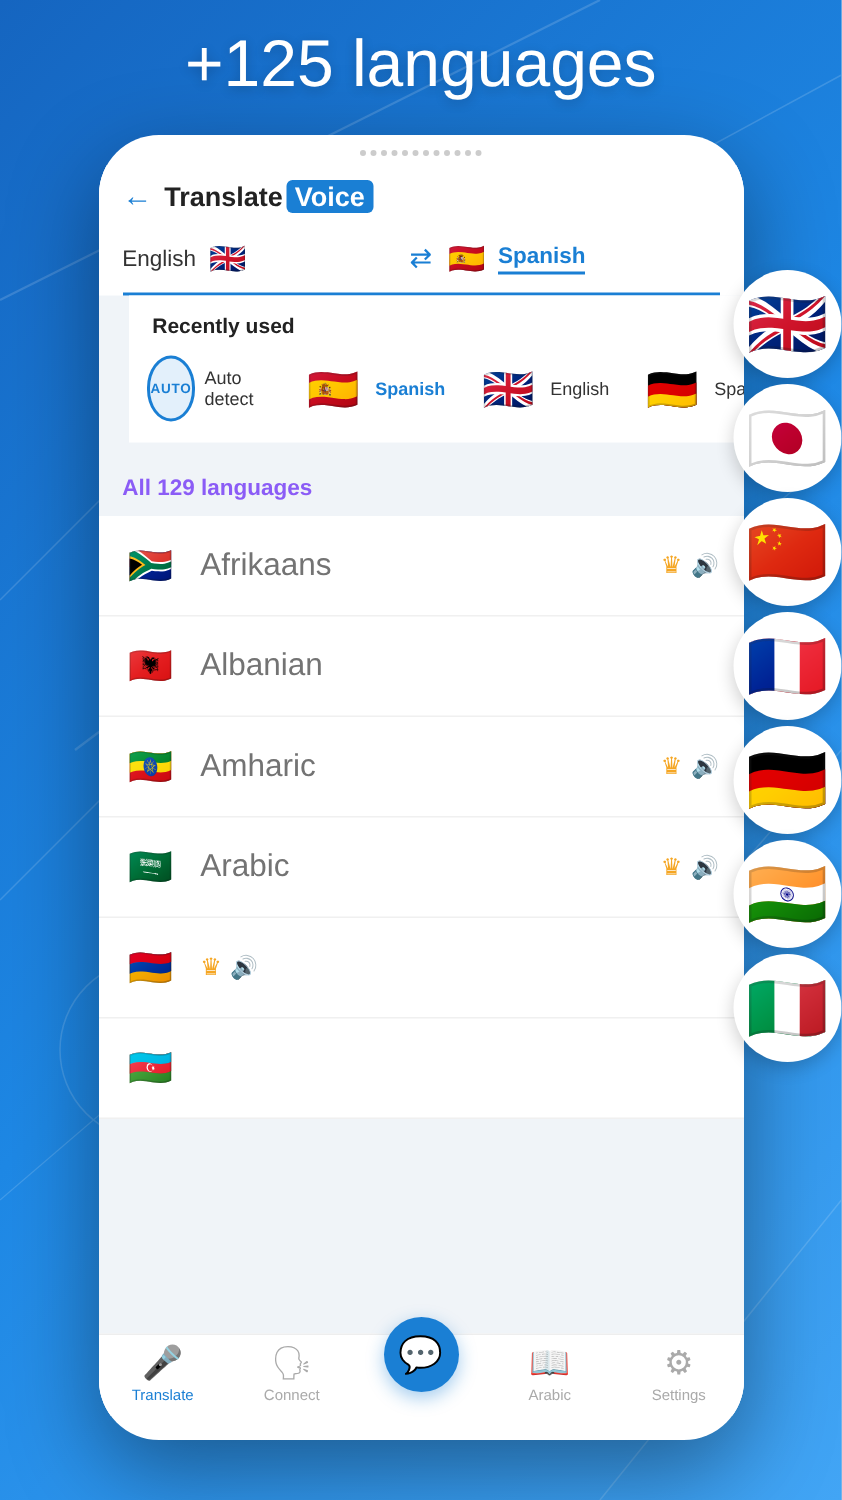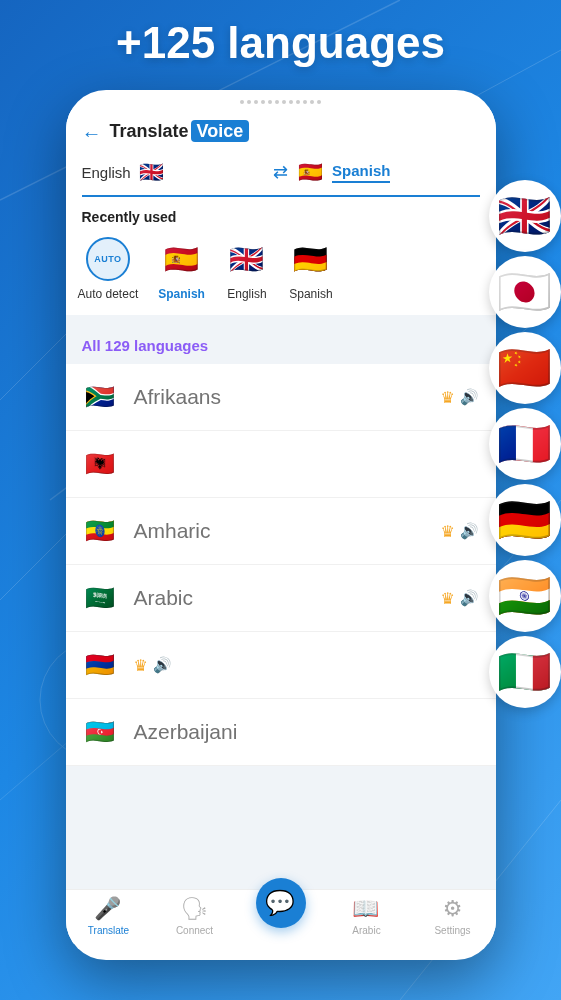--- a/index.html
+++ b/index.html
@@ -26,21 +26,21 @@
     }
 
     
     .header-text {
       position: absolute;
       top: 18px;
       left: 0; right: 0;
       text-align: center;
       color: white;
       font-size: 44px;
-      font-weight: 700;
+      font-weight: 400;
       text-shadow: 0 2px 8px rgba(0,0,0,0.2);
       z-index: 10;
     }
 
     
     .phone-frame {
       position: absolute;
       top: 90px;
       left: 50%;
       transform: translateX(-50%);
@@ -138,35 +138,36 @@
     .swap-icon {
       color: #1a7fd4;
       font-size: 18px;
       margin: 0 8px;
     }
 
     
     .section {
       background: white;
       margin-bottom: 8px;
+      margin-left: 20px;
     }
     .section-title {
       font-size: 14px;
       font-weight: 700;
       color: #222;
       padding: 12px 16px 8px;
     }
     .recent-items {
       display: flex;
       padding: 4px 12px 14px;
       gap: 20px;
     }
     .recent-item {
       display: flex;
-      flex-direction: column;
+      flex-direction: row;
       align-items: center;
       gap: 6px;
     }
     .recent-flag {
       width: 44px; height: 44px;
       border-radius: 50%;
       overflow: hidden;
       display: flex; align-items: center; justify-content: center;
       font-size: 28px;
     }
@@ -393,20 +394,21 @@
           <div class="lang-row-flag">🇿🇦</div>
           <span class="lang-row-name">Afrikaans</span>
           <div class="lang-row-icons">
             <span class="crown-icon">♛</span>
             <span class="speaker-icon">🔊</span>
           </div>
         </div>
 
         <div class="lang-row">
           <div class="lang-row-flag">🇦🇱</div>
+          <span class="lang-row-name">Albanian</span>
           <div class="lang-row-icons"></div>
         </div>
 
         <div class="lang-row">
           <div class="lang-row-flag">🇪🇹</div>
           <span class="lang-row-name">Amharic</span>
           <div class="lang-row-icons">
             <span class="crown-icon">♛</span>
             <span class="speaker-icon">🔊</span>
           </div>
@@ -424,21 +426,20 @@
         <div class="lang-row">
           <div class="lang-row-flag">🇦🇲</div>
           <div class="lang-row-icons">
             <span class="crown-icon">♛</span>
             <span class="speaker-icon">🔊</span>
           </div>
         </div>
 
         <div class="lang-row">
           <div class="lang-row-flag">🇦🇿</div>
-          <span class="lang-row-name">Azerbaijani</span>
           <div class="lang-row-icons"></div>
         </div>
 
       </div>
     </div>
 
     <div class="bottom-nav">
       <div class="nav-item">
         <span class="nav-icon active">🎤</span>
         <span class="nav-label active">Translate</span>

